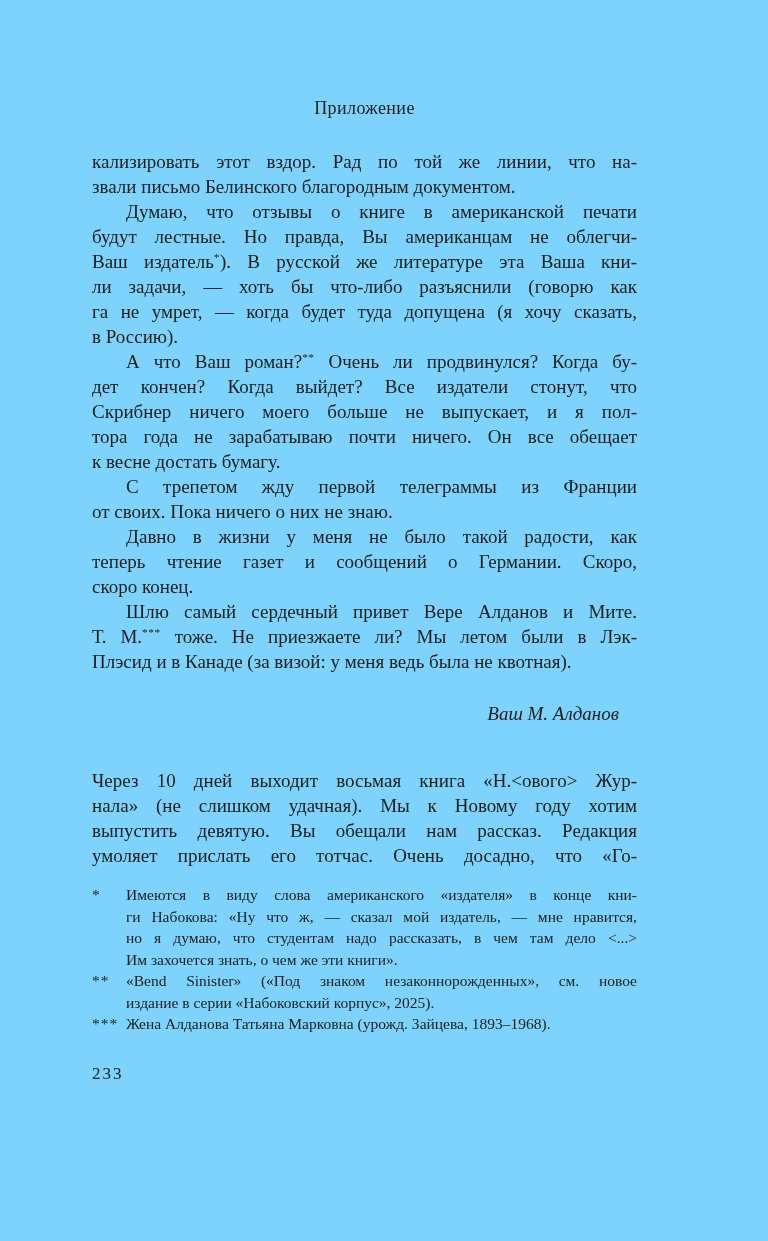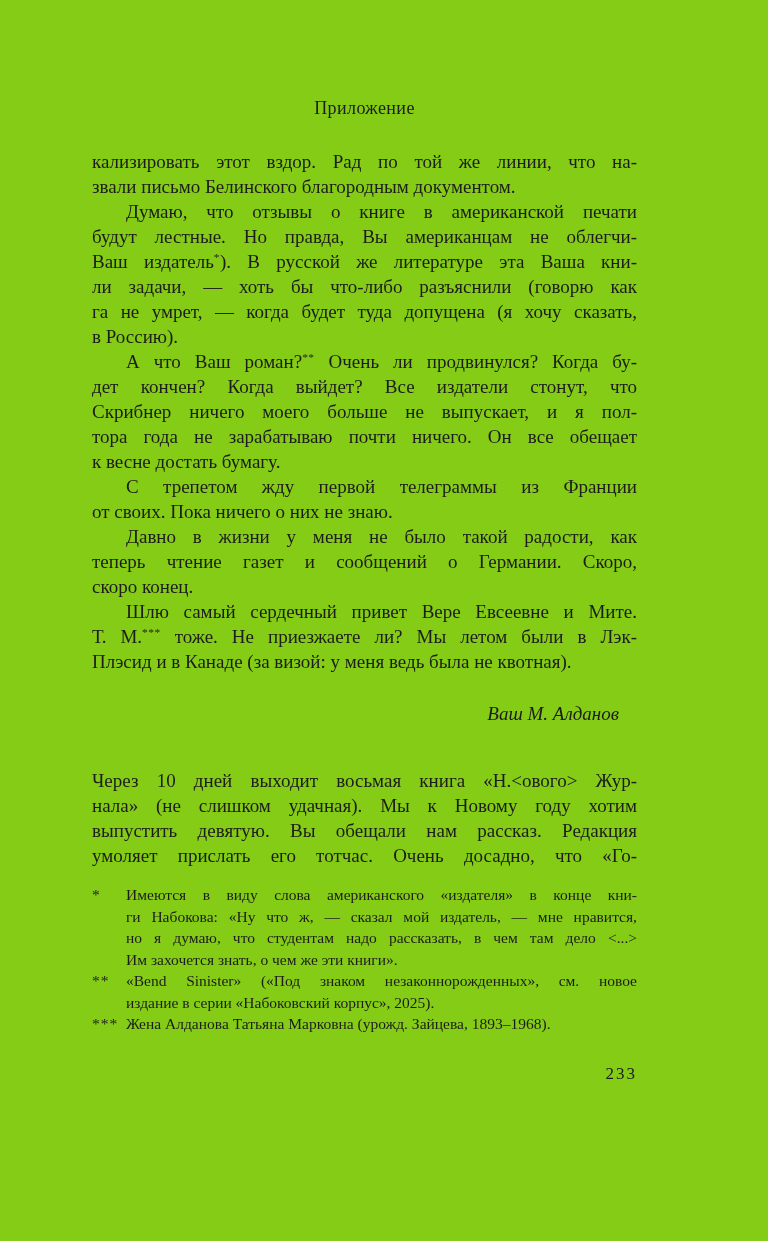--- a/index.html
+++ b/index.html
@@ -1,21 +1,21 @@
 <!DOCTYPE html>
 <html lang="ru"><head>
 <meta charset="utf-8">
 <style>
   html, body { margin: 0; padding: 0; }
   body { background: #ffffff; }
   .page {
     position: relative;
     width: 768px;
     height: 1241px;
-    background: #84cc16;
+    background: #7dd3fc;
     font-family: "Liberation Serif", "DejaVu Serif", serif;
     color: #1d1d1b;
     overflow: hidden;
   }
   .running-header {
     position: absolute;
     top: 97px;
     left: 92px;
     width: 545px;
     text-align: center;
@@ -67,21 +67,21 @@
     line-height: 21.5px;
     text-align: justify;
     text-align-last: justify;
   }
   .fline.last { text-align-last: left; }
   .page-number {
     position: absolute;
     top: 1063px;
     left: 92px;
     width: 545px;
-    text-align: right;
+    text-align: left;
     font-size: 17px;
     line-height: 22px;
     letter-spacing: 2px;
   }
 </style>
 </head>
 <body>
 
 <div class="page">
   <div class="running-header">Приложение</div>
@@ -99,21 +99,21 @@
         <div class="line indent">А что Ваш роман?<sup class="fnref">**</sup> Очень ли продвинулся? Когда бу-</div>
         <div class="line">дет кончен? Когда выйдет? Все издатели стонут, что</div>
         <div class="line">Скрибнер ничего моего больше не выпускает, и я пол-</div>
         <div class="line">тора года не зарабатываю почти ничего. Он все обещает</div>
         <div class="line last">к весне достать бумагу.</div>
         <div class="line indent">С трепетом жду первой телеграммы из Франции</div>
         <div class="line last">от своих. Пока ничего о них не знаю.</div>
         <div class="line indent">Давно в жизни у меня не было такой радости, как</div>
         <div class="line">теперь чтение газет и сообщений о Германии. Скоро,</div>
         <div class="line last">скоро конец.</div>
-        <div class="line indent">Шлю самый сердечный привет Вере Евсеевне и Мите.</div>
+        <div class="line indent">Шлю самый сердечный привет Вере Алданов и Мите.</div>
         <div class="line">Т. М.<sup class="fnref">***</sup> тоже. Не приезжаете ли? Мы летом были в Лэк-</div>
         <div class="line last">Плэсид и в Канаде (за визой: у меня ведь была не квотная).</div>
       </div>
 
     <div class="signature">Ваш М. Алданов</div>
 
     <div class="postscript">
         <div class="line">Через 10 дней выходит восьмая книга «Н.&lt;ового&gt; Жур-</div>
         <div class="line">нала» (не слишком удачная). Мы к Новому году хотим</div>
         <div class="line">выпустить девятую. Вы обещали нам рассказ. Редакция</div>

